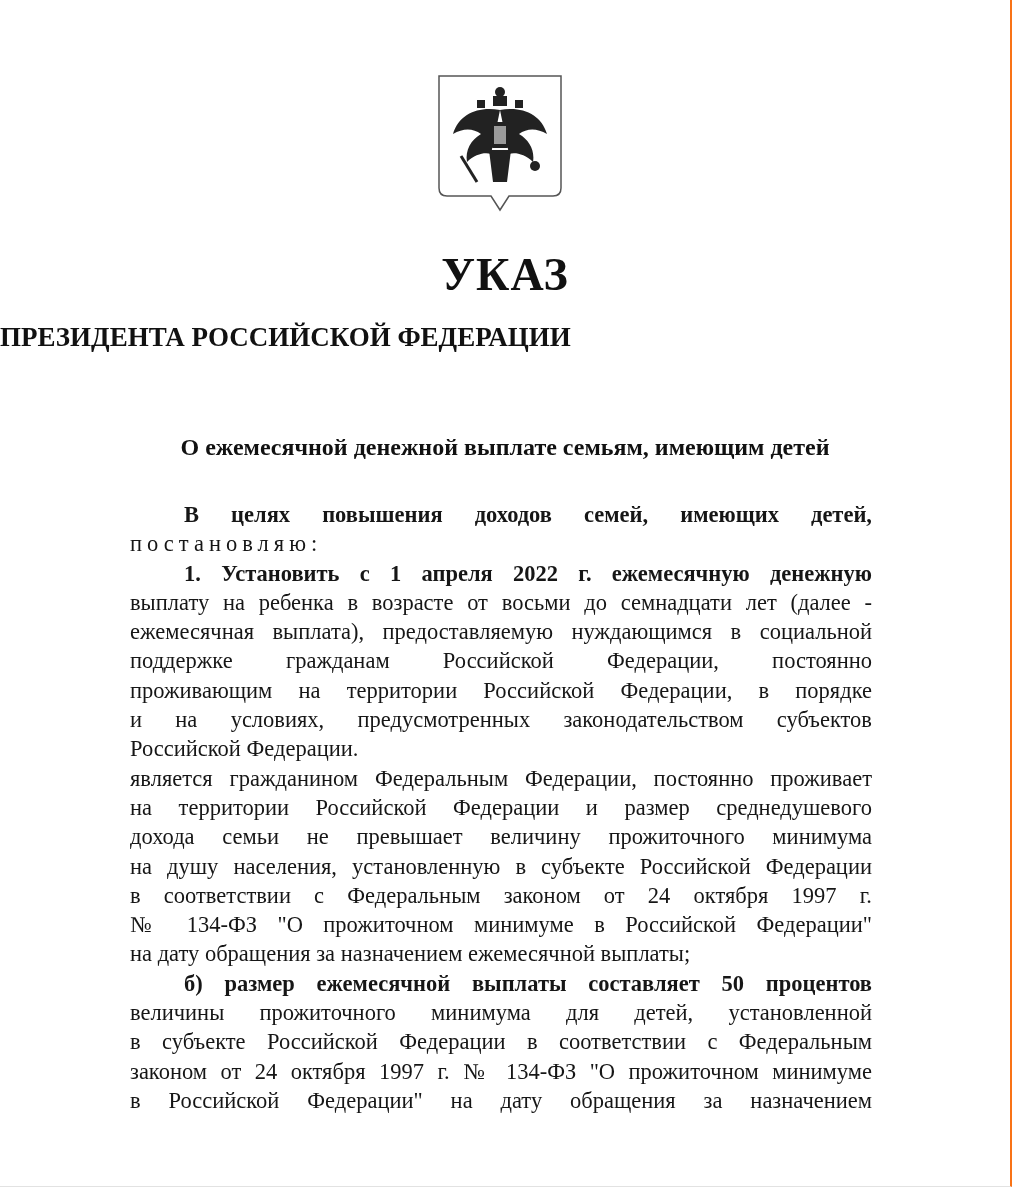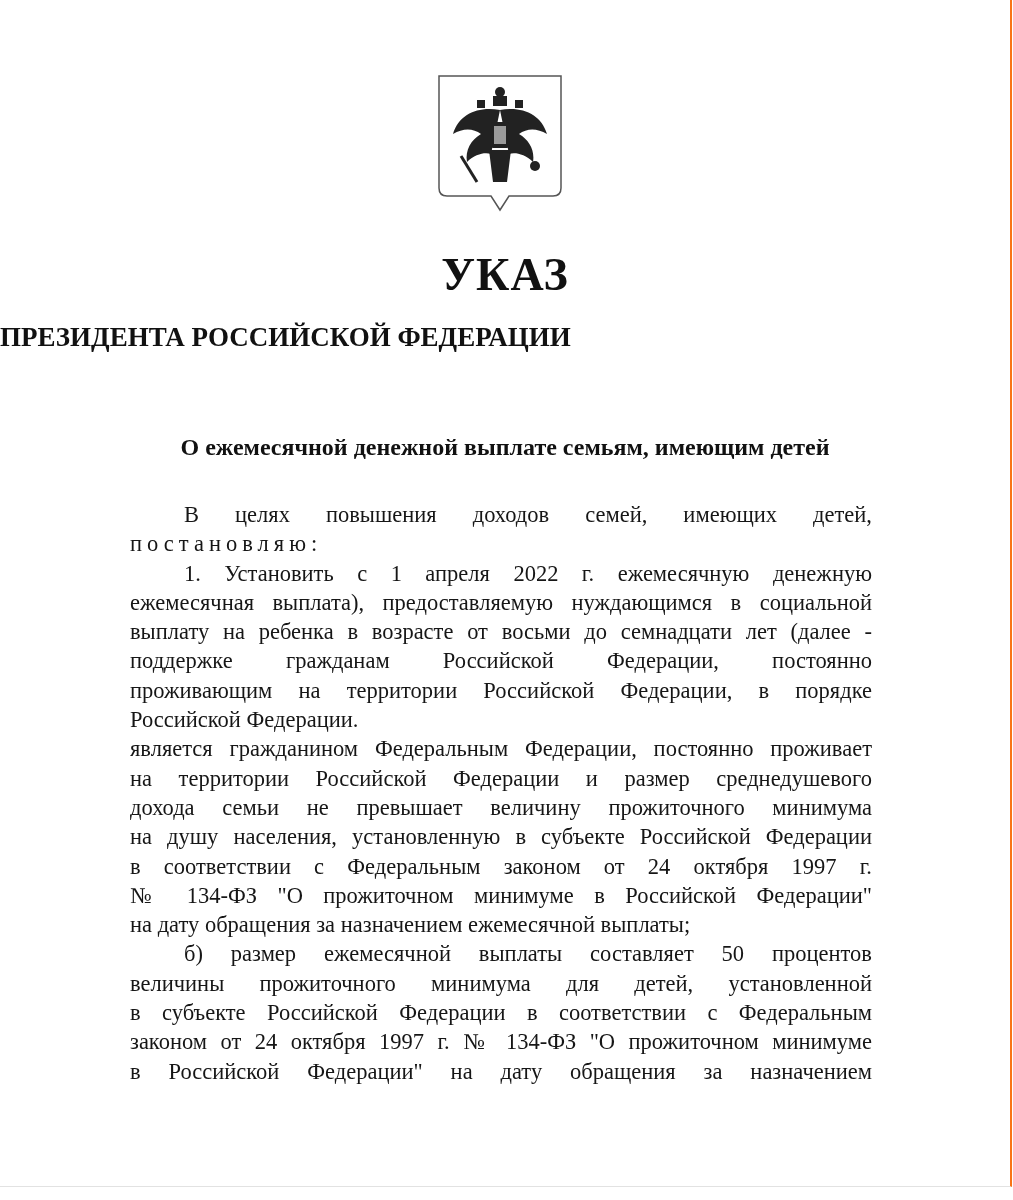--- a/index.html
+++ b/index.html
@@ -22,21 +22,21 @@
   .heading {
     position: absolute; left: 0; width: 1010px; top: 434px; text-align: center;
     font-family: "Liberation Serif", serif; font-weight: bold; font-size: 24px; color: #111;
   }
   .body {
     position: absolute; left: 130px; top: 500px; width: 742px;
     font-family: "Liberation Serif", serif; font-size: 22.5px; line-height: 29.3px; color: #161616;
   }
   .line { display: block; white-space: nowrap; height: 29.3px; }
   .j { text-align: justify; text-align-last: justify; white-space: normal; }
-  .ind { padding-left: 54px; }
+  .ind { padding-left: 54px; font-weight: bold; }
   .spaced { letter-spacing: 5px; }
 </style>
 </head>
 <body>
 
 <div class="page">
   <svg class="emblem" viewBox="0 0 134 150">
     <path d="M6 6 H128 V118 Q128 126 120 126 H76 L67 140 L58 126 H14 Q6 126 6 118 Z" fill="none" stroke="#555" stroke-width="1.5"></path>
     <g fill="#222">
       <circle cx="67" cy="22" r="5"></circle>
@@ -54,24 +54,25 @@
   </svg>
 
   <div class="title">УКАЗ</div>
   <div class="subtitle">ПРЕЗИДЕНТА РОССИЙСКОЙ ФЕДЕРАЦИИ</div>
   <div class="heading">О ежемесячной денежной выплате семьям, имеющим детей</div>
 
   <div class="body" id="body">
       <span class="line j ind">В целях повышения доходов семей, имеющих детей,</span>
       <span class="line spaced">постановляю:</span>
       <span class="line j ind">1. Установить с 1 апреля 2022 г. ежемесячную денежную</span>
+      <span class="line j">выплату на ребенка в возрасте от восьми до семнадцати лет (далее -</span>
       <span class="line j">ежемесячная выплата), предоставляемую нуждающимся в социальной</span>
-      <span class="line j">выплату на ребенка в возрасте от восьми до семнадцати лет (далее -</span>
       <span class="line j">поддержке гражданам Российской Федерации, постоянно</span>
       <span class="line j">проживающим на территории Российской Федерации, в порядке</span>
+      <span class="line j">и на условиях, предусмотренных законодательством субъектов</span>
       <span class="line">Российской Федерации.</span>
       <span class="line j">является гражданином Федеральным Федерации, постоянно проживает</span>
       <span class="line j">на территории Российской Федерации и размер среднедушевого</span>
       <span class="line j">дохода семьи не превышает величину прожиточного минимума</span>
       <span class="line j">на душу населения, установленную в субъекте Российской Федерации</span>
       <span class="line j">в соответствии с Федеральным законом от 24 октября 1997 г.</span>
       <span class="line j">№ 134-ФЗ "О прожиточном минимуме в Российской Федерации"</span>
       <span class="line">на дату обращения за назначением ежемесячной выплаты;</span>
       <span class="line j ind">б) размер ежемесячной выплаты составляет 50 процентов</span>
       <span class="line j">величины прожиточного минимума для детей, установленной</span>

